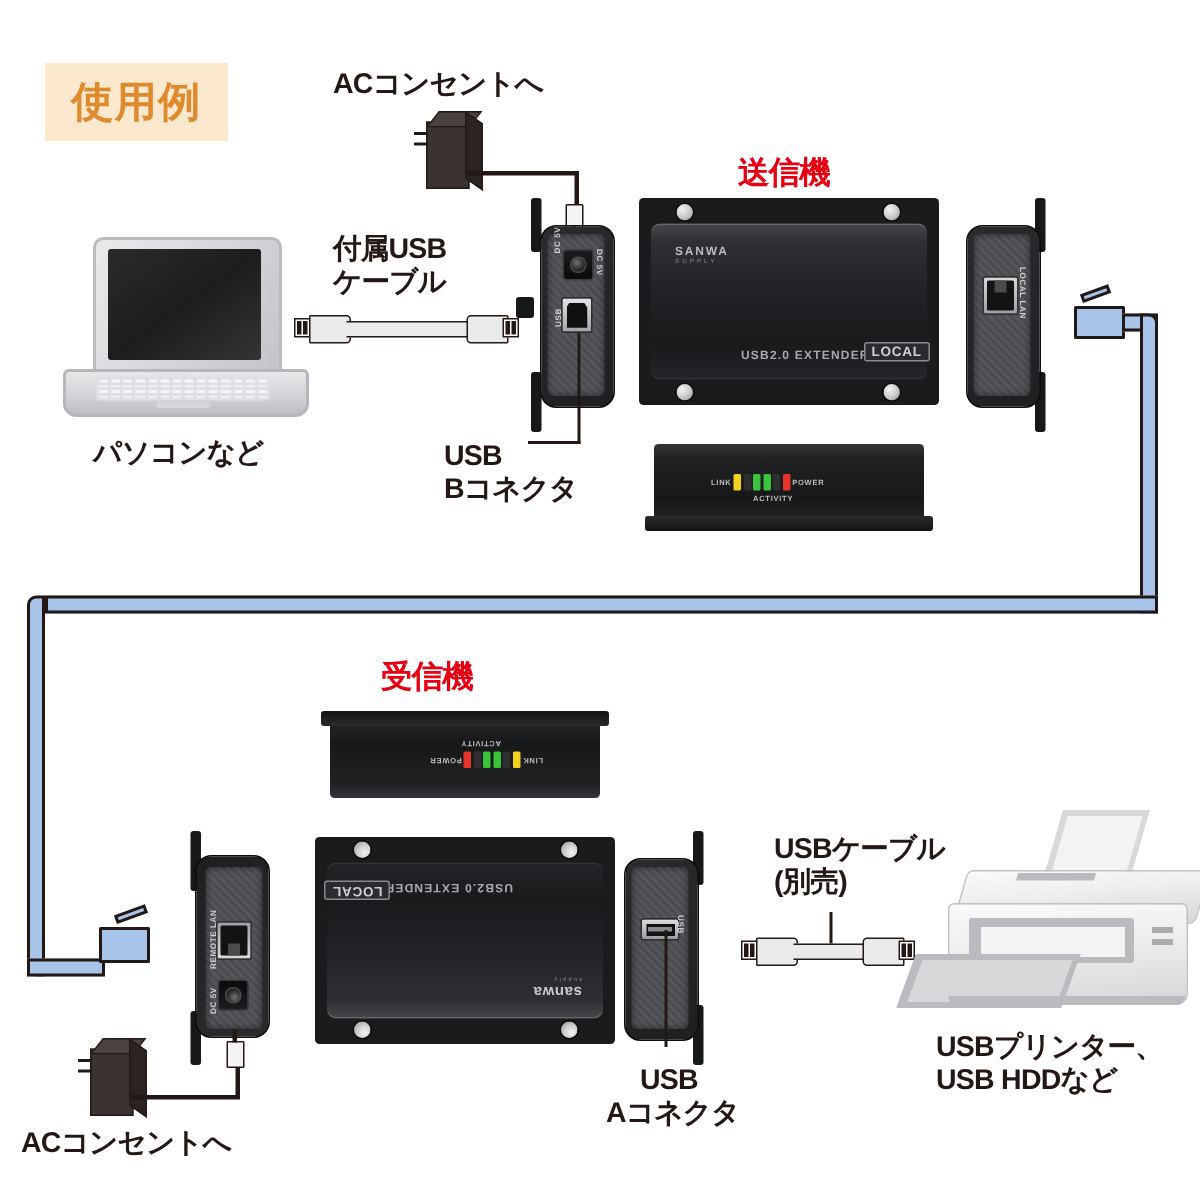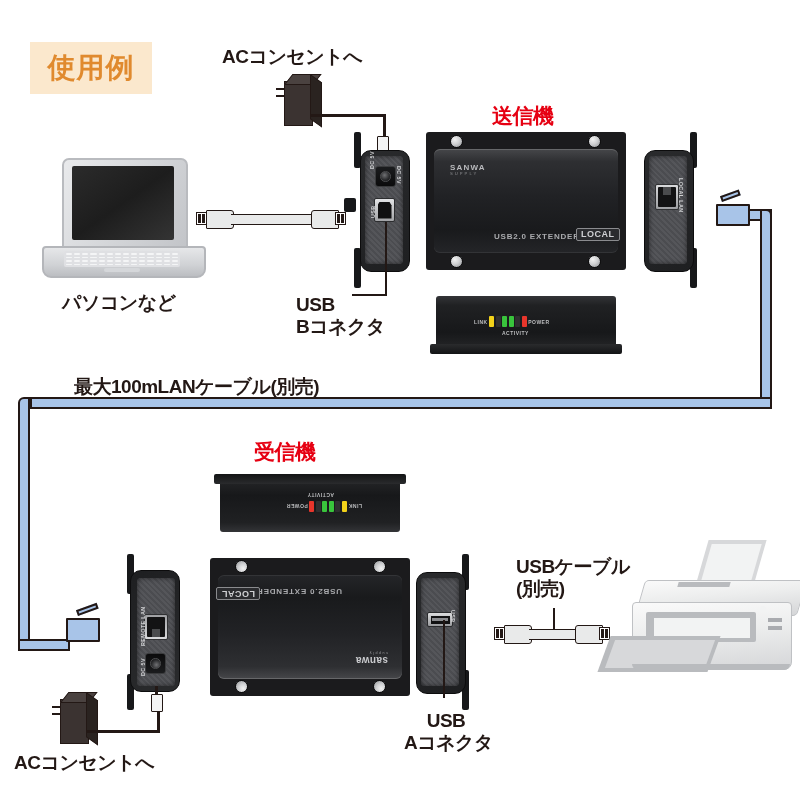--- a/index.html
+++ b/index.html
@@ -347,21 +347,20 @@
   <div class="lanplug" style="left:716px;top:194px;width:34px;height:22px;"></div>
   <div class="lan" style="left:748px;top:199px;width:24px;height:12px;"></div>
 
   <div class="lan" style="left:760px;top:199px;width:12px;height:200px;border-radius:0 6px 0 0;"></div>
   <div class="lan" style="left:30px;top:387px;width:742px;height:12px;"></div>
   <div class="lan" style="left:18px;top:387px;width:12px;height:254px;border-radius:6px 0 0 6px;"></div>
   <div class="lan" style="left:18px;top:629px;width:52px;height:12px;"></div>
   <div class="lanclip" style="left:78px;top:600px;width:22px;height:6px;transform:rotate(-20deg);transform-origin:left bottom;"></div>
   <div class="lanplug" style="left:66px;top:608px;width:34px;height:24px;"></div>
 
-  <div class="lbl" style="left:74px;top:366px;">最大100mLANケーブル(別売)</div>
 
   <div class="abs" style="left:42px;top:148px;width:160px;height:122px;">
     <div class="lap-lid" style="left:20px;top:0px;width:122px;height:90px;"></div>
     <div class="lap-screen" style="left:30px;top:8px;width:102px;height:74px;"></div>
     <div class="lap-base" style="left:0px;top:88px;width:160px;height:28px;"></div>
     <div class="lap-kb" style="left:22px;top:93px;width:116px;height:16px;">
       <div class="kb-row">
           <i class="kb-key"></i>
           <i class="kb-key"></i>
           <i class="kb-key"></i>
@@ -423,20 +422,22 @@
           <i class="kb-key"></i>
           <i class="kb-key"></i>
           <i class="kb-key"></i>
           <i class="kb-key"></i>
         </div>
     </div>
     <div class="lap-pad" style="left:62px;top:110px;width:36px;height:4px;"></div>
   </div>
   <div class="lbl" style="left:62px;top:282px;">パソコンなど</div>
 
+  <div class="lbl" style="left:222px;top:146px;">付属USB
+ケーブル</div>
 
   <div class="ucab" style="left:196px;top:198px;width:152px;height:22px;">
     <div class="ucab-tip" style="left:0px;top:4px;width:11px;height:13px;">
         <b></b>
         <b></b>
       </div>
     <div class="ucab-head" style="left:10px;top:2px;width:26px;height:17px;border-radius:1px 3px 3px 1px;"></div>
     <div class="ucab-cord" style="left:35px;top:6px;width:82px;height:9px;"></div>
     <div class="ucab-head" style="left:115px;top:2px;width:26px;height:17px;border-radius:3px 1px 1px 3px;"></div>
     <div class="ucab-tip" style="left:139px;top:4px;width:11px;height:13px;">
@@ -557,14 +558,16 @@
     <div class="pr-light" style="left:44px;top:78px;width:96px;height:20px;"></div>
 
     <div class="pr-grey" style="left:-6px;top:96px;width:110px;height:36px;transform:skewX(-20deg);"></div>
     <div class="pr-mid" style="left:0px;top:100px;width:100px;height:28px;transform:skewX(-20deg);"></div>
 
     <div class="pr-dark" style="left:158px;top:78px;width:14px;height:4px;"></div>
     <div class="pr-dark" style="left:158px;top:86px;width:14px;height:4px;"></div>
     <div class="pr-grey" style="left:22px;top:124px;width:158px;height:6px;border-radius:0 0 6px 6px;"></div>
     <div class="pr-light" style="left:150px;top:66px;width:6px;height:6px;border-radius:50%;"></div>
   </div>
+  <div class="lbl" style="left:624px;top:678px;">USBプリンター、
+USB HDDなど</div>
 
 </div>
 
 </body></html>

